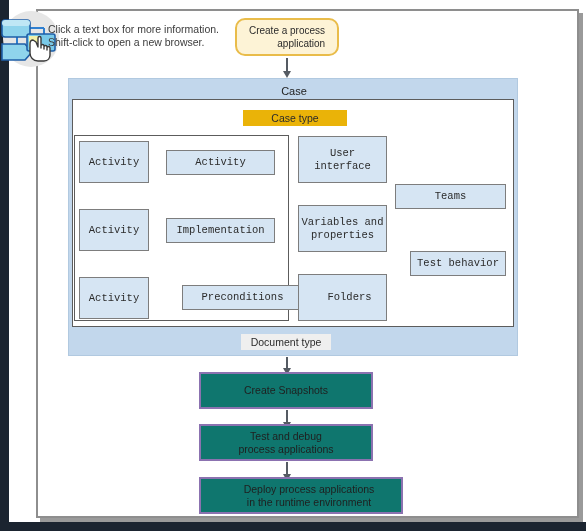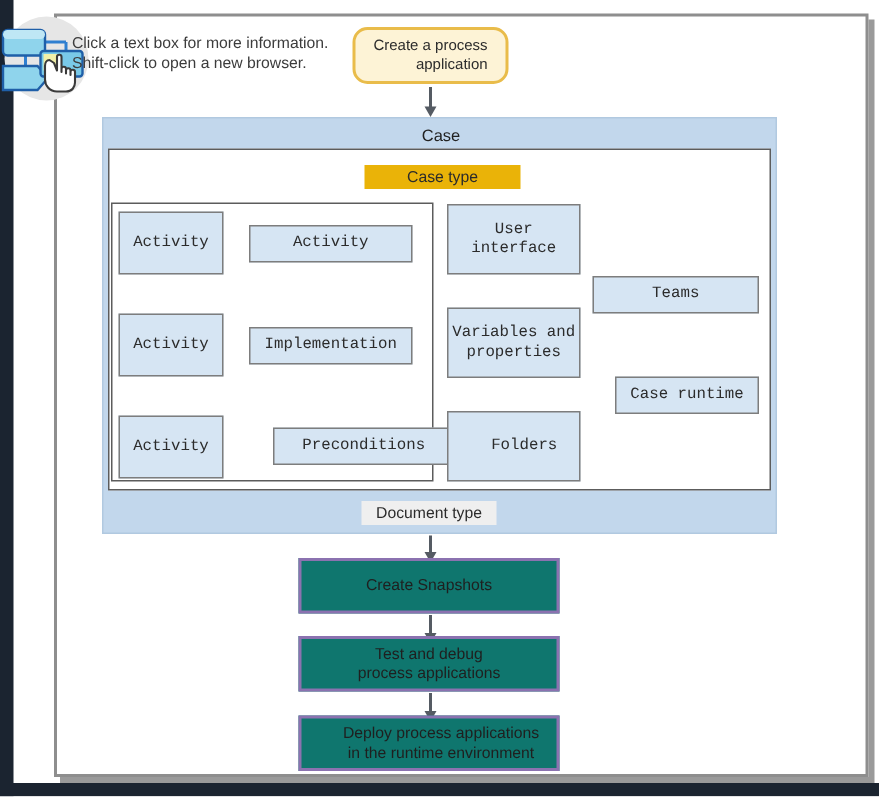--- a/index.html
+++ b/index.html
@@ -246,31 +246,31 @@
   <div class="bluebox" style="left:166px; top:150px; width:109px; height:25px;">Activity</div>
   <div class="bluebox" style="left:166px; top:218px; width:109px; height:25px;">Implementation</div>
   <div class="bluebox" style="left:182px; top:285px; width:121px; height:25px;">Preconditions</div>
 
   <div class="bluebox" style="left:298px; top:136px; width:89px; height:47px;">User interface</div>
   <div class="bluebox" style="left:298px; top:205px; width:89px; height:47px;">Variables and
 properties</div>
   <div class="bluebox" style="left:298px; top:274px; width:89px; height:47px;padding-left:14px;">Folders</div>
 
   <div class="bluebox" style="left:395px; top:184px; width:111px; height:25px;">Teams</div>
-  <div class="bluebox" style="left:410px; top:251px; width:96px; height:25px;">Case runtime</div>
+  <div class="bluebox" style="left:410px; top:251px; width:96px; height:25px;">Test behavior</div>
 
   <div class="doc-type-label">Document type</div>
 
   <div class="arrow" style="left:286px; top:357px; height:12px;"></div>
 
   <div class="purplebox" style="left:199px; top:372px; width:174px; height:37px;">Create Snapshots</div>
 
   <div class="arrow" style="left:286px; top:410px; height:13px;"></div>
 
   <div class="purplebox" style="left:199px; top:424px; width:174px; height:37px;">Test and debug
 process applications</div>
 
   <div class="arrow" style="left:286px; top:462px; height:13px;"></div>
 
-  <div class="purplebox" style="left:199px; top:477px; width:174px; height:37px;padding-left:16px;">Deploy process applications
+  <div class="purplebox" style="left:199px; top:477px; width:204px; height:37px;padding-left:16px;">Deploy process applications
 in the runtime environment</div>
 
 </div>
 
 </body></html>

